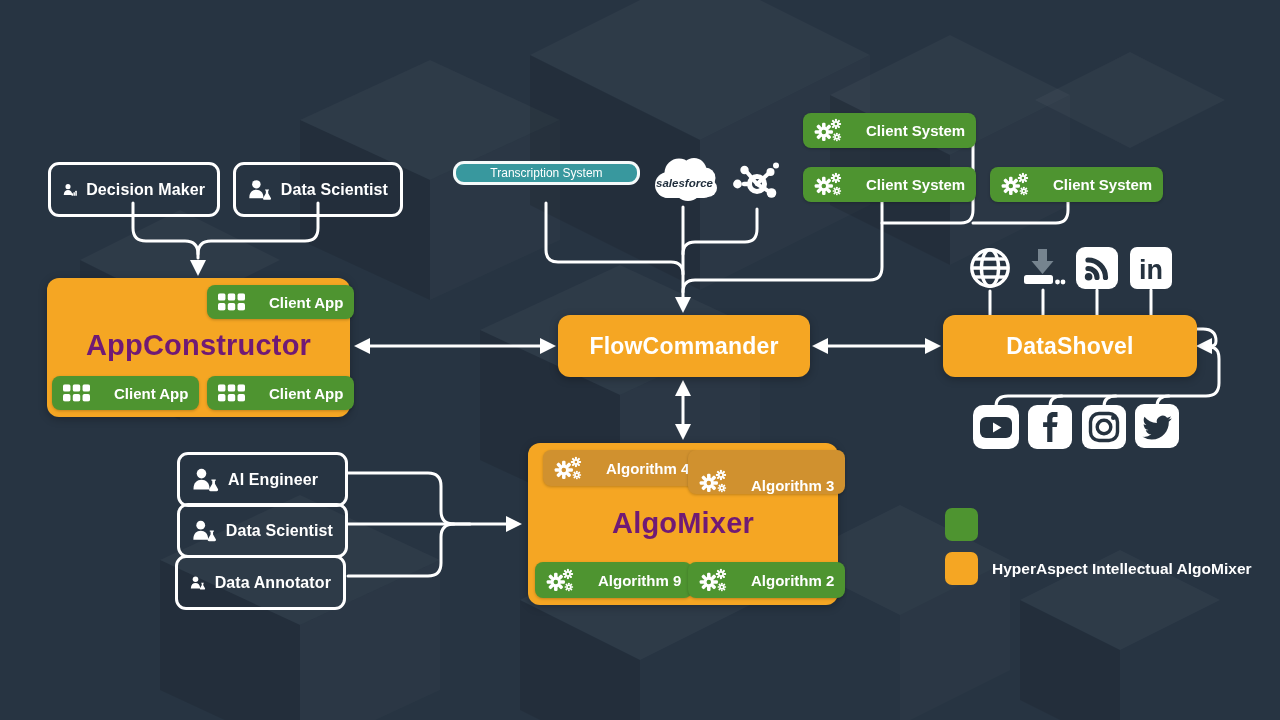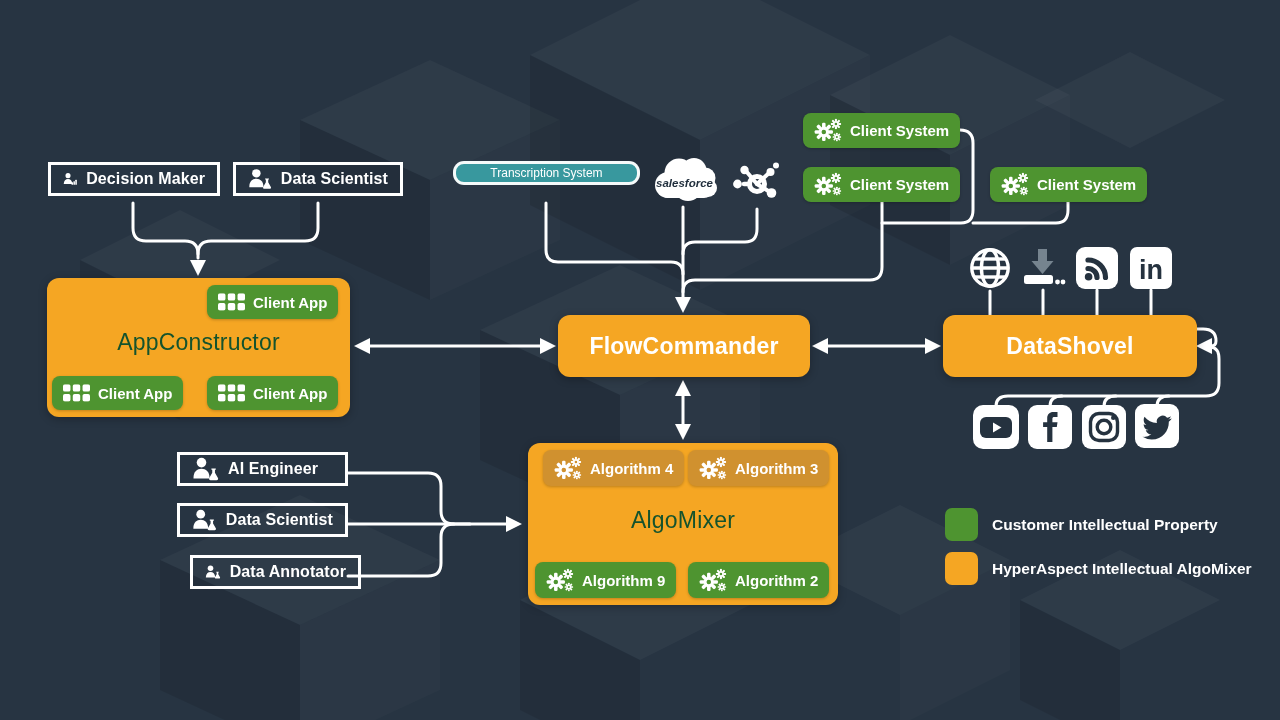--- a/index.html
+++ b/index.html
@@ -8,44 +8,44 @@
     background:#273442;
     font-family:"Liberation Sans","DejaVu Sans",sans-serif;
     color:#fff;
   }
   svg.layer{position:absolute;left:0;top:0;z-index:1;}
   .node{position:absolute;z-index:2;box-sizing:border-box;}
 
   
   .outline-box{
     display:flex;align-items:center;gap:9px;
-    border:3px solid #fff;border-radius:0;
-    padding:0 12px;height:34px;background:transparent;
+    border:3px solid #fff;border-radius:11px;
+    padding:0 12px;height:55px;background:transparent;
     font-weight:bold;font-size:16px;letter-spacing:.1px;white-space:nowrap;
   }
   
   .orange-box{
     background:#F5A623;border-radius:12px;
     box-shadow:0 2px 8px rgba(0,0,0,.28);
   }
   .orange-box .title{
     position:absolute;left:0;right:0;text-align:center;
-    font-weight:normal;font-size:23px;letter-spacing:.2px;color:#14532d;
+    font-weight:bold;font-size:29px;letter-spacing:.2px;color:#701a75;
   }
   .center-box{display:flex;align-items:center;justify-content:center;
     font-weight:bold;font-size:23px;letter-spacing:.2px;}
   
   .teal-box{
     background:#38989E;border:3px solid rgba(255,255,255,.95);border-radius:11px;
     display:flex;align-items:center;justify-content:center;
     font-weight:normal;font-size:12px;height:24px;white-space:nowrap;
   }
   
   .badge{
-    position:absolute;display:inline-flex;align-items:center;gap:8px;
+    position:absolute;display:inline-flex;align-items:center;gap:24px;
     background:#4E9430;border-radius:8px;height:34px;padding:0 11px;
     font-weight:bold;font-size:15px;color:#fff;white-space:nowrap;
     box-shadow:0 1px 3px rgba(0,0,0,.22);z-index:3;
   }
   .badge.amber{background:#D0912F;}
   .badge svg{flex:0 0 auto;}
   
   .legend-row{position:absolute;display:flex;align-items:center;gap:14px;z-index:2;}
   .legend-swatch{width:33px;height:33px;border-radius:7px;}
   .legend-swatch.green{background:#4E9430;}
@@ -365,21 +365,21 @@
   </div>
 
   <div class="node orange-box" style="left:528px;top:443px;width:310px;height:162px;">
     <div class="title" style="top:64px;">AlgoMixer</div>
     <div class="badge amber" style="left:15px;top:7px;height:36px;">
       <svg width="28" height="25" viewBox="0 0 30 26">
           <use href="#gear-cluster"></use>
         </svg>
       <span>Algorithm 4</span>
     </div>
-    <div class="badge amber" style="left:160px;top:7px;height:36px;">
+    <div class="badge amber" style="left:160px;top:7px;height:44px;align-items:flex-end;">
       <svg width="28" height="25" viewBox="0 0 30 26">
           <use href="#gear-cluster"></use>
         </svg>
       <span>Algorithm 3</span>
     </div>
     <div class="badge" style="left:7px;top:119px;height:36px;">
       <svg width="28" height="25" viewBox="0 0 30 26">
           <use href="#gear-cluster"></use>
         </svg>
       <span>Algorithm 9</span>
@@ -397,29 +397,28 @@
         <use href="#person-flask"></use>
       </svg>
     <span>AI Engineer</span>
   </div>
   <div class="node outline-box" style="left:177px;top:503px;width:171px;">
     <svg width="27" height="24" viewBox="0 0 27 24">
         <use href="#person-flask"></use>
       </svg>
     <span>Data Scientist</span>
   </div>
-  <div class="node outline-box" style="left:190px;top:555px;width:171px;">
+  <div class="node outline-box" style="left:175px;top:555px;width:171px;">
     <svg width="27" height="24" viewBox="0 0 27 24">
         <use href="#person-flask"></use>
       </svg>
     <span>Data Annotator</span>
   </div>
 
   <div class="legend-row" style="left:945px;top:508px;">
     <div class="legend-swatch green"></div>
-    <div class="legend-label">Customer Intellectual Property</div>
   </div>
   <div class="legend-row" style="left:945px;top:552px;">
     <div class="legend-swatch orange"></div>
     <div class="legend-label">HyperAspect Intellectual AlgoMixer</div>
   </div>
 
 </div>
 
 </body></html>

